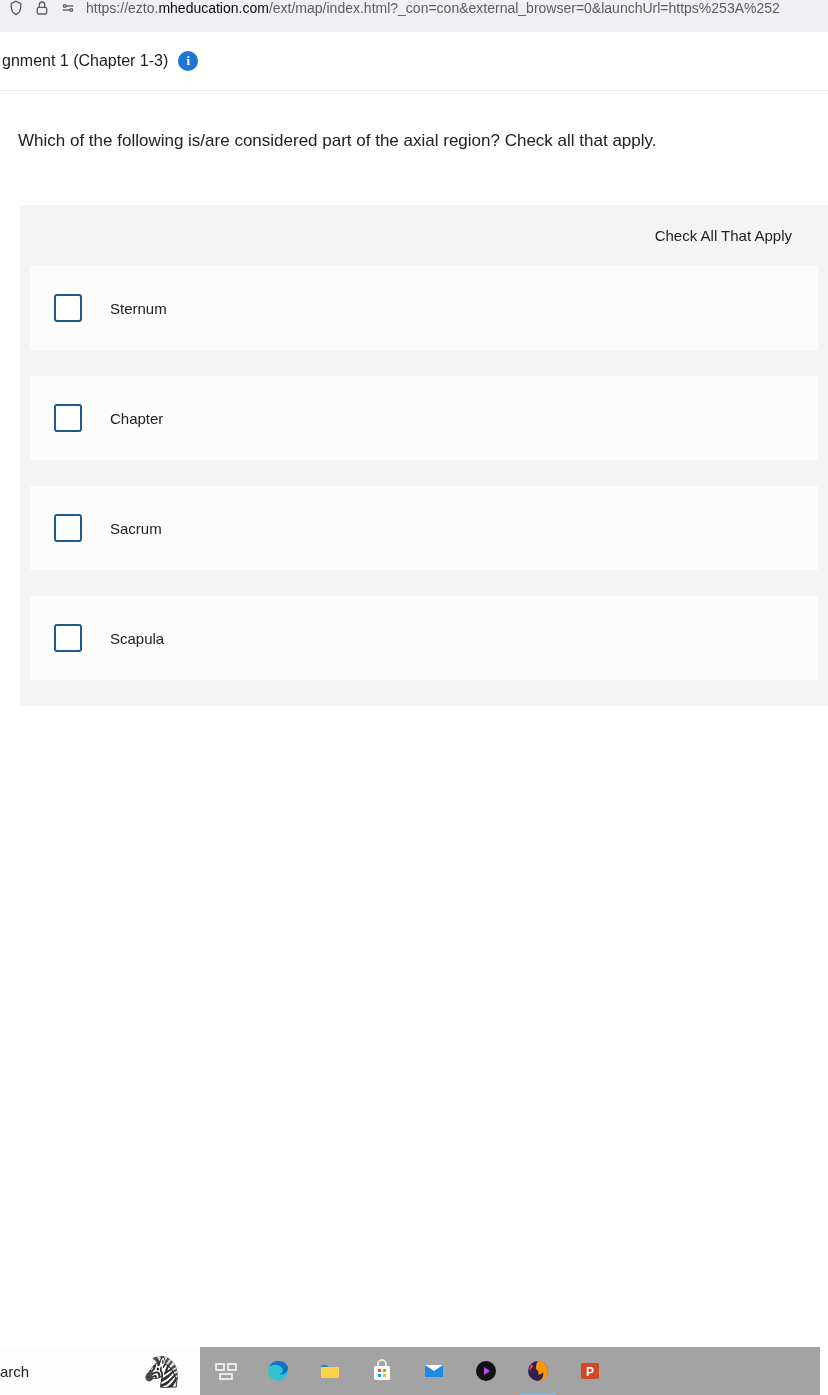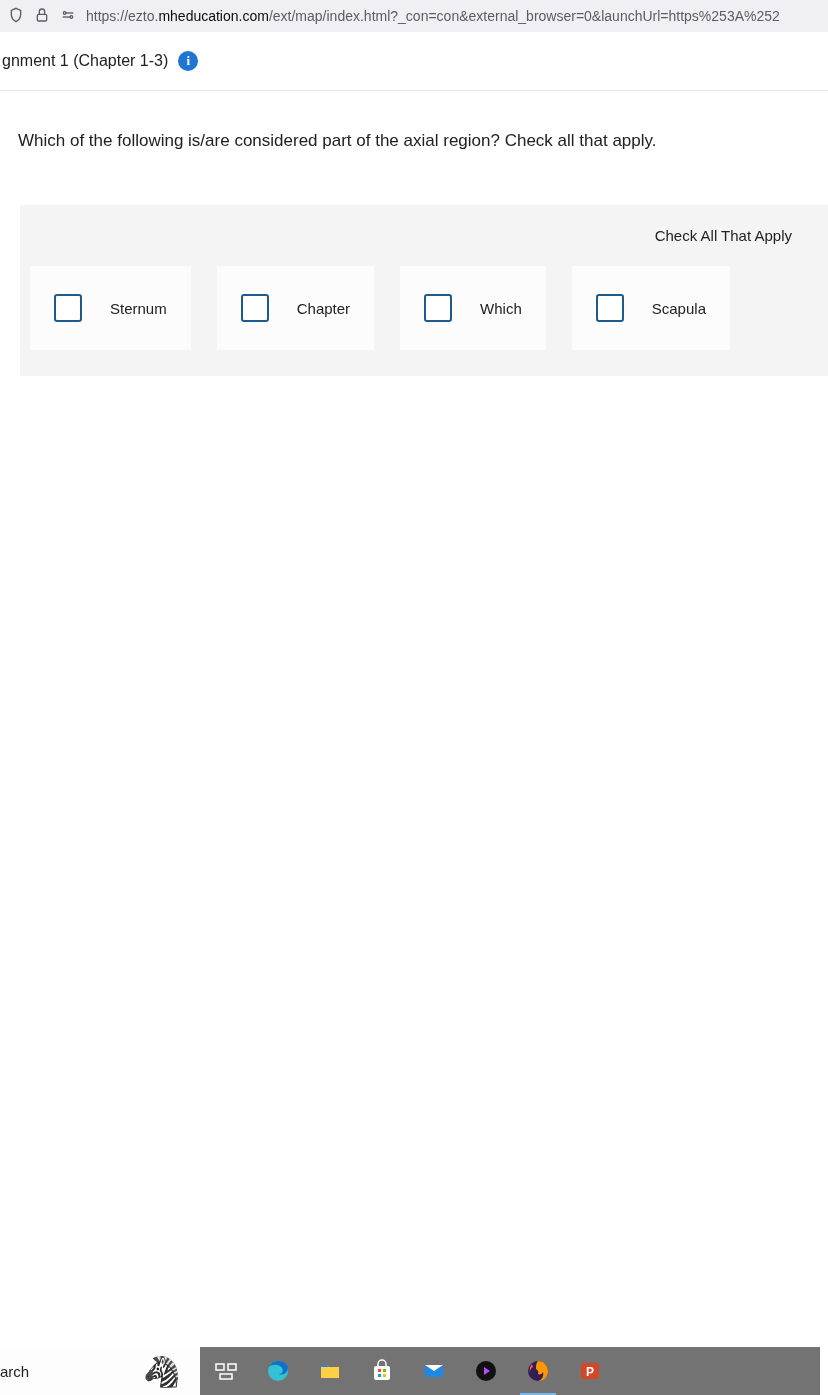--- a/index.html
+++ b/index.html
@@ -1,36 +1,36 @@
 <!DOCTYPE html>
 <html><head>
 <meta charset="utf-8">
 <style>
   * { box-sizing: border-box; margin: 0; padding: 0; }
   html, body { width: 828px; height: 1395px; font-family: "Segoe UI", Arial, sans-serif; background:#ffffff; overflow:hidden; }
   
-  .url-bar { height:32px; background:#f0f0f4; display:flex; align-items:center; padding:0 8px; gap:10px; color:#5b5b66; font-size:13px; }
+  .url-bar { height:32px; background:#f0f0f4; display:flex; padding:0 8px; gap:10px; color:#5b5b66; font-size:13px; }
   .url-bar svg { width:16px; height:16px; flex-shrink:0; }
   .url-text { white-space:nowrap; overflow:hidden; text-overflow:clip; color:#5b5b66; font-size:14px; }
   .url-text .dark { color:#0c0c0d; }
   
   .assign-bar { height:59px; border-bottom:1px solid #e8e8e9; display:flex; align-items:center; padding-left:4px; gap:10px; font-size:16px; color:#212121;}
   .assign-title { margin-left:-2px; letter-spacing:0; }
   .info-icon { width:20px; height:20px; border-radius:50%; background:#1f76d2; color:#fff; display:flex; align-items:center; justify-content:center; font-size:13px; font-weight:bold; font-family:Georgia,serif; }
   
   .question-area { padding: 40px 0 0 18px; }
   .question-text { font-size:17px; color:#212121; margin-bottom:54px; }
   .panel { background:#f4f4f4; margin-left:2px; }
   .panel-header { padding:22px 36px; font-size:15px; color:#222;text-align:right; }
-  .options { padding:0 10px 26px 10px; display:flex; flex-direction:row; gap:26px; }
+  .options { padding:0 10px 26px 10px; display:flex; flex-direction:column; gap:26px; }
   .option-row { background:#fcfcfc; display:flex; align-items:center; padding:28px 24px; }
   .checkbox { width:28px; height:28px; border:2px solid #1f5a8e; border-radius:3px; flex-shrink:0; background:#fff; }
   .option-label { margin-left:28px; font-size:15px; color:#222; }
   
-  .taskbar { position:absolute; bottom:0; left:0; right:8px; height:48px; background:#737373; display:flex; align-items:center; }
+  .taskbar { position:absolute; bottom:0; left:0; right:8px; height:48px; background:#a3a3a3; display:flex; align-items:center; }
   .search-seg { width:200px; height:48px; background:#fdfdfd; display:flex; align-items:center; justify-content:space-between; padding:0 8px 0 0; color:#222; font-size:15px; }
   .zebra { width:60px; height:40px; display:flex; align-items:center; justify-content:center; font-size:30px; }
   .tb-icons { display:flex; align-items:center; height:100%; }
   .tb-btn { width:52px; height:48px; display:flex; align-items:center; justify-content:center; position:relative; }
   .tb-btn.active::after{ content:""; position:absolute; bottom:0; left:8px; right:8px; height:2px; background:#76b9ed;}
   .tb-btn svg{ width:24px; height:24px; }
 </style>
 </head>
 <body>
 
@@ -77,21 +77,21 @@
       </div>
 
       <div class="option-row">
         <div class="checkbox"></div>
         <span class="option-label">Chapter</span>
       </div>
 
 
       <div class="option-row">
         <div class="checkbox"></div>
-        <span class="option-label">Which</span>
+        <span class="option-label">Sacrum</span>
       </div>
 
       <div class="option-row">
         <div class="checkbox"></div>
         <span class="option-label">Scapula</span>
       </div>
 
     </div>
   </div>
 </div>

